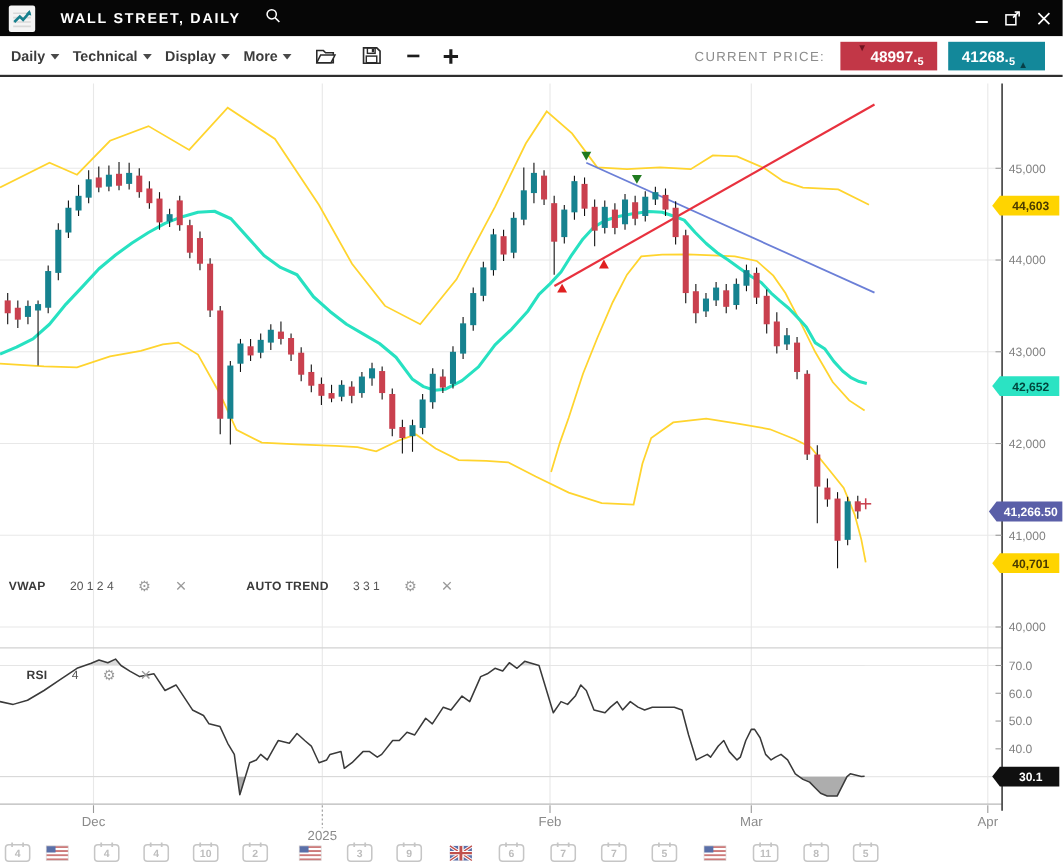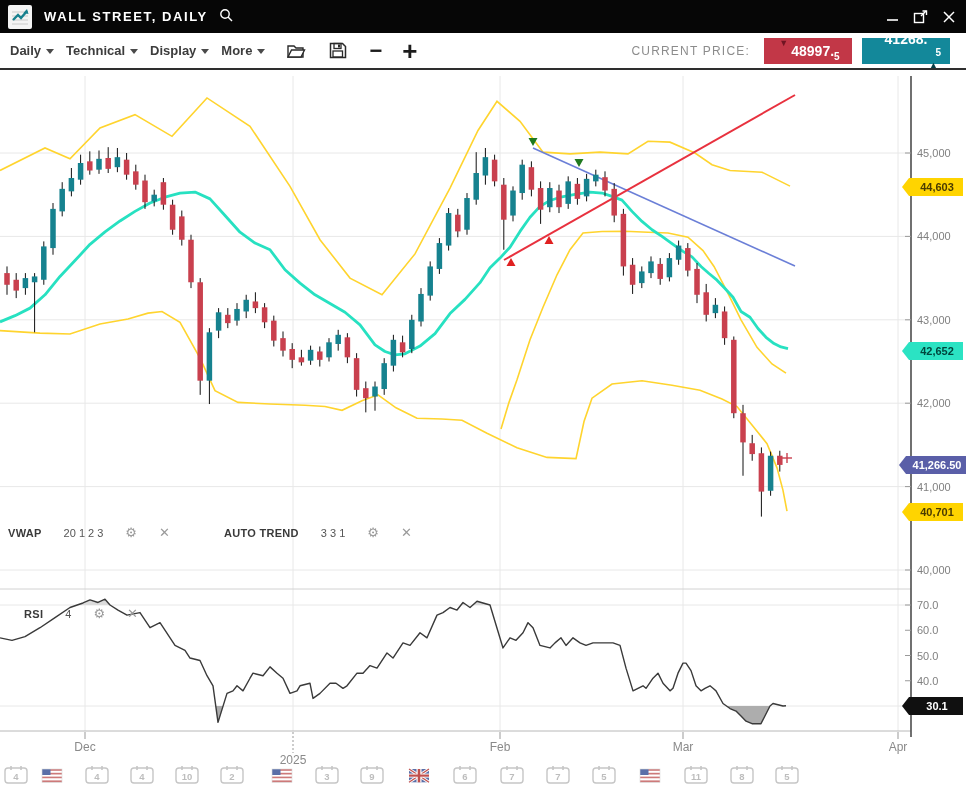--- a/index.html
+++ b/index.html
@@ -1,36 +1,36 @@
 <!DOCTYPE html>
 <html><head>
 <meta charset="utf-8">
 <style>
   html,body{margin:0;padding:0;background:#fff;}
   body{width:966px;height:788px;position:relative;font-family:"Liberation Sans",sans-serif;overflow:hidden;}
-  .titlebar{position:absolute;left:0;top:0;width:966px;height:33px;background:#060606;display:flex;align-items:center;z-index:5;}
+  .titlebar{position:absolute;left:0;top:0;width:966px;height:33px;background:#060606;display:flex;align-items:center;z-index:5;gap:11px;}
   .appicon{width:24px;height:24px;margin-left:8px;background:#f4f4f4;border-radius:2px;position:relative;flex:0 0 auto;}
   .appicon svg{position:absolute;left:0;top:0;}
   .title-text{color:#fff;font-size:13px;font-weight:bold;letter-spacing:1.6px;margin-left:12px;}
   .search-ic{margin-left:10px;}
   .winbtns{margin-left:auto;margin-right:10px;display:flex;align-items:center;gap:14px;}
   .winbtns svg{display:block;cursor:pointer;}
   .toolbar{position:absolute;left:0;top:33px;width:966px;height:37px;background:#fff;border-bottom:2px solid #2e2e2e;display:flex;align-items:center;z-index:5;box-sizing:border-box;}
   .menu{display:flex;align-items:center;gap:5px;margin-left:12px;font-size:13px;font-weight:bold;color:#3c3c3c;cursor:pointer;}
   .menu:first-child{margin-left:10px;}
   .caret{width:0;height:0;border-left:4px solid transparent;border-right:4px solid transparent;border-top:5px solid #4a4a4a;margin-top:2px;}
   .tool-ic{margin-left:22px;cursor:pointer;display:flex;align-items:center;}
   .tool-minus{font-size:22px;font-weight:bold;color:#1c1c1c;margin-left:22px;cursor:pointer;line-height:10px;}
   .tool-plus{font-size:26px;font-weight:bold;color:#1c1c1c;margin-left:20px;cursor:pointer;line-height:10px;}
   .price-group{margin-left:auto;display:flex;align-items:center;margin-right:16px;}
   .cp-label{font-size:12px;color:#8c8c8c;letter-spacing:1.2px;margin-right:14px;}
   .pricebox{height:26px;display:flex;align-items:center;justify-content:center;color:#fff;font-size:14px;font-weight:bold;padding:0 9px;min-width:70px;cursor:pointer;}
   .pricebox .dec{font-size:10px;align-self:flex-end;margin-bottom:2px;}
   .pricebox.sell{background:#c23747;margin-right:10px;}
-  .pricebox.buy{background:#13889a;flex-direction:column;}
+  .pricebox.buy{background:#13889a;}
   .pb-arrow{font-size:9px;margin:0 3px;}
   .sell .pb-arrow{color:#701522;align-self:flex-start;}
   .buy .pb-arrow{color:#073f47;align-self:flex-end;}
   .ind-row{position:absolute;z-index:4;display:flex;align-items:center;gap:22px;font-size:11px;color:#555;}
   .ind-name{font-weight:bold;color:#3a3a3a;letter-spacing:.3px;}
   .ind-ic{color:#9a9a9a;font-size:13px;cursor:pointer;line-height:1;}
   .chart-svg{position:absolute;left:0;top:0;z-index:1;}
 </style>
 </head>
 <body>
@@ -514,21 +514,21 @@
     <div class="pricebox buy">
         <span id="buy-main">41268.</span>
         <span class="dec" id="buy-dec">5</span>
         <span class="pb-arrow">▲</span>
       </div>
   </div>
 </div>
 
 <div class="ind-row" style="left:8px;top:526px;">
   <span class="ind-name">VWAP</span>
-  <span>20 1 2 3</span>
+  <span>20 1 2 4</span>
   <span class="ind-ic">⚙</span>
   <span class="ind-ic">✕</span>
   <span style="width:10px"></span>
   <span class="ind-name">AUTO TREND</span>
   <span>3 3 1</span>
   <span class="ind-ic">⚙</span>
   <span class="ind-ic">✕</span>
 </div>
 <div class="ind-row" style="left:24px;top:607px;">
   <span class="ind-name">RSI</span>

